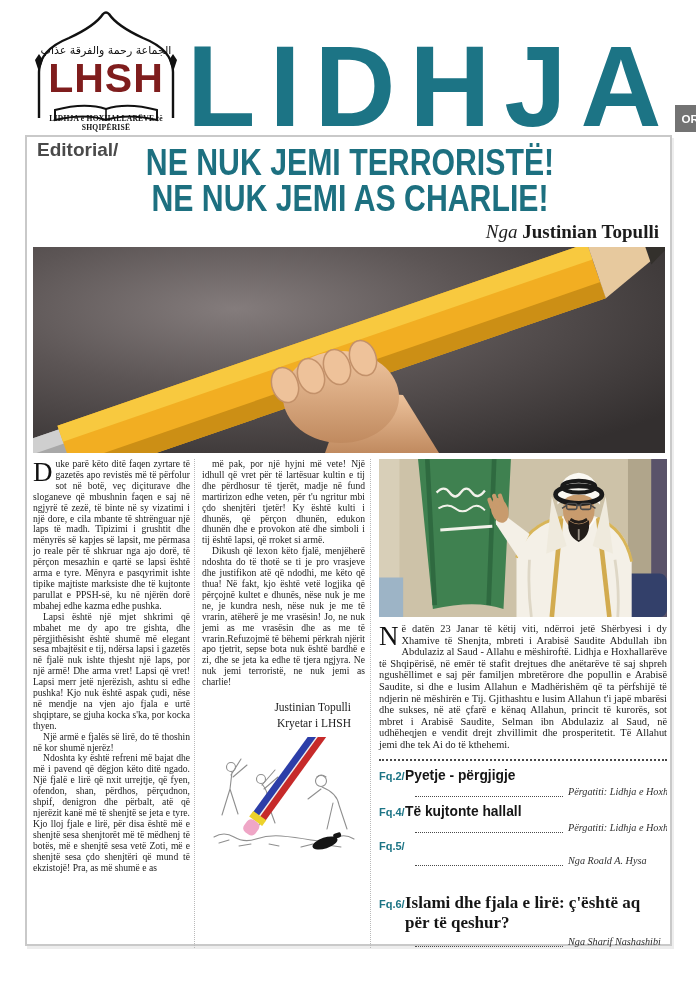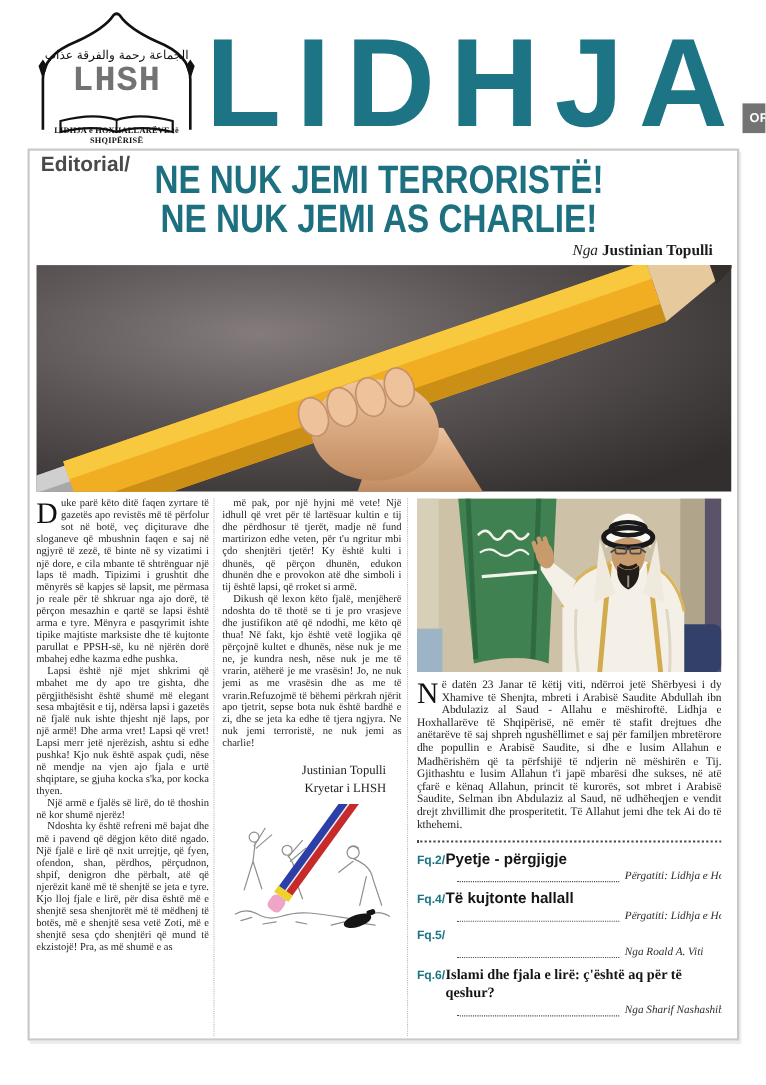--- a/index.html
+++ b/index.html
@@ -1,36 +1,36 @@
 <!DOCTYPE html>
 <html><head>
 <meta charset="utf-8">
 <style>
   html,body{margin:0;padding:0;background:#ffffff;}
   body{width:696px;height:986px;position:relative;font-family:"Liberation Serif",serif;color:#1c1c1c;overflow:hidden;}
   .sheet{width:696px;height:986px;position:relative;background:#fff;}
 
   
-  .masthead{display:flex;margin:10px 0 0 25px;align-items:center;}
+  .masthead{display:flex;margin:10px 0 0 25px;align-items:flex-end;}
   .logo{width:162px;position:relative;flex:none;}
   .logo-svg{display:block;}
   .logo-arabic{position:absolute;top:34px;left:0;width:162px;text-align:center;font-size:11px;color:#111;font-family:"DejaVu Sans",sans-serif;}
-  .logo-acronym{position:absolute;top:48px;left:0;width:162px;text-align:center;font-family:Liberation Mono, monospace;font-weight:bold;font-size:32px;letter-spacing:1px;color:#737373;line-height:1;}
+  .logo-acronym{position:absolute;top:48px;left:0;width:162px;text-align:center;font-family:Liberation Sans, sans-serif;font-weight:bold;font-size:41px;letter-spacing:1px;color:#7f1d1d;line-height:1;}
   .logo-orgline{position:absolute;bottom:0;left:0;width:162px;text-align:center;font-family:"Liberation Serif",serif;font-weight:bold;font-size:7.6px;letter-spacing:0.2px;color:#111;}
   .mast-right{flex:1;display:flex;flex-direction:row;min-width:0;}
   .paper-title{color:#1c7485;font-family:"Liberation Sans",sans-serif;font-weight:bold;font-size:112px;line-height:0.82;letter-spacing:14px;margin-top:8px;transform:scaleY(1.02);transform-origin:top left;white-space:nowrap;}
   .redbar{margin-top:auto;background:#737373;color:#fff;height:27px;display:flex;align-items:center;padding:0 6px;white-space:nowrap;overflow:hidden;}
   .redbar .tagline{font-family:"Liberation Sans",sans-serif;font-weight:bold;font-size:11.6px;letter-spacing:0.1px;}
   .redbar .issue{font-family:"Liberation Serif",serif;font-weight:bold;font-size:11.3px;margin-left:7px;}
 
   
-  .frame{margin:3px 24px 0 25px;border:2px solid #c9c9c9;box-shadow:2px 3px 0 rgba(0,0,0,0.07);padding:2px 14px 4px 6px;position:relative;height:801px;}
+  .frame{margin:3px 24px 0 25px;border:2px solid #c9c9c9;box-shadow:2px 3px 0 rgba(0,0,0,0.07);padding:2px 3px 4px 6px;position:relative;height:801px;}
   .section-label{position:absolute;top:2px;left:10px;font-family:"Liberation Sans",sans-serif;font-weight:bold;font-size:19px;color:#4a4a4a;}
   .headline{margin:6px 0 0 0;text-align:center;color:#1d7080;font-family:"Liberation Sans",sans-serif;font-weight:bold;font-size:36px;line-height:1.0;transform:scaleX(0.84);transform-origin:center;white-space:nowrap;}
-  .byline{text-align:right;padding-right:8px;font-size:14px;margin-top:4px;}
+  .byline{text-align:right;padding-right:8px;font-size:19px;margin-top:4px;}
   .byline .byline-prefix{font-style:italic;}
   .byline b{font-weight:bold;}
 
   .hero{margin-top:4px;}
   .hero svg{display:block;}
 
   
   .cols{display:flex;margin-top:6px;height:489px;overflow:hidden;}
   .col{overflow:hidden;}
   .col1{width:157px;flex:none;}
@@ -45,21 +45,21 @@
   .king-photo{margin-bottom:6px;}
   .king-photo svg{display:block;}
   .obit .para{font-size:10.4px;line-height:11.6px;}
 
   
   .toc{margin-top:8px;border-top:2px dotted #4a4a4a;padding-top:7px;}
   .toc-item{margin-bottom:7px;}
   .toc-head{display:flex;align-items:baseline;}
   .toc-page{color:#1c7485;font-family:"Liberation Sans",sans-serif;font-weight:bold;font-size:11px;width:26px;flex:none;}
   .toc-title{font-family:"Liberation Sans",sans-serif;font-weight:bold;font-size:13.8px;color:#151515;}
-  .serif-title .toc-title{font-family:"Liberation Serif",serif;font-size:13px;}
+  .serif-title .toc-title{font-family:"Liberation Serif",serif;font-size:17px;margin-top:20px;}
   .toc-credit{display:flex;align-items:flex-end;margin:3px 0 0 36px;}
   .leader{width:148px;border-bottom:1.6px dotted #4a4a4a;height:8px;margin-right:5px;flex:none;}
   .credit-text{font-style:italic;font-size:10.2px;color:#2e2e2e;white-space:nowrap;}
 </style>
 </head>
 <body>
 
 <div class="sheet">
 
   <div class="masthead">
@@ -243,21 +243,21 @@
                 <span class="leader"></span>
                 <span class="credit-text">Përgatiti: Lidhja e Hoxhallarëve të Shqipërisë</span>
               </div>
             </div>
             <div class="toc-item">
               <div class="toc-head">
                 <span class="toc-page">Fq.5/</span>
               </div>
               <div class="toc-credit">
                 <span class="leader"></span>
-                <span class="credit-text">Nga Roald A. Viti</span>
+                <span class="credit-text">Nga Roald A. Hysa</span>
               </div>
             </div>
             <div class="toc-item serif-title">
               <div class="toc-head">
                 <span class="toc-page">Fq.6/</span>
                 <span class="toc-title">Islami dhe fjala e lirë: ç'është aq për të qeshur?</span>
               </div>
               <div class="toc-credit">
                 <span class="leader"></span>
                 <span class="credit-text">Nga Sharif Nashashibi</span>

